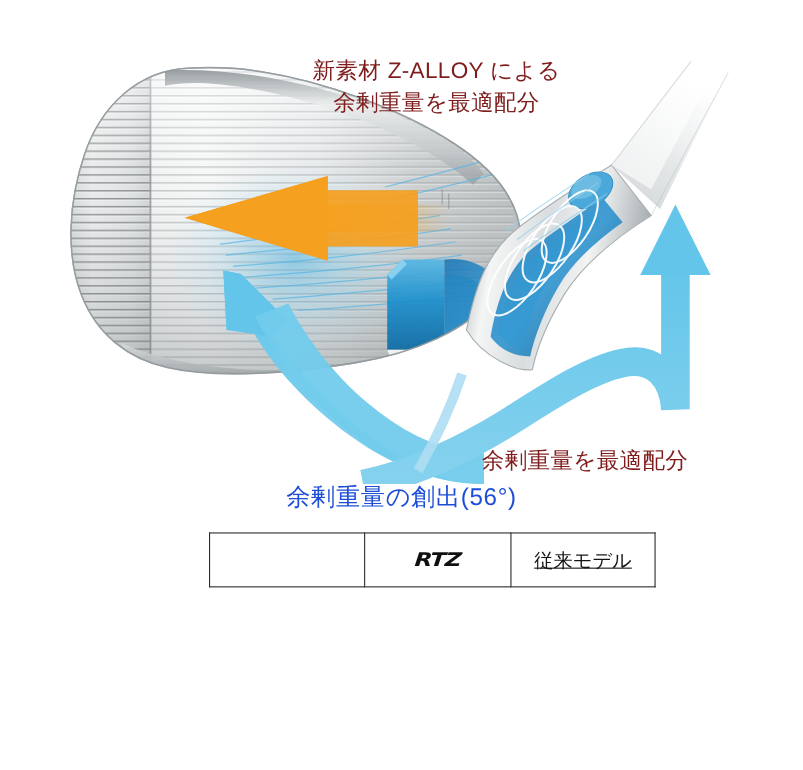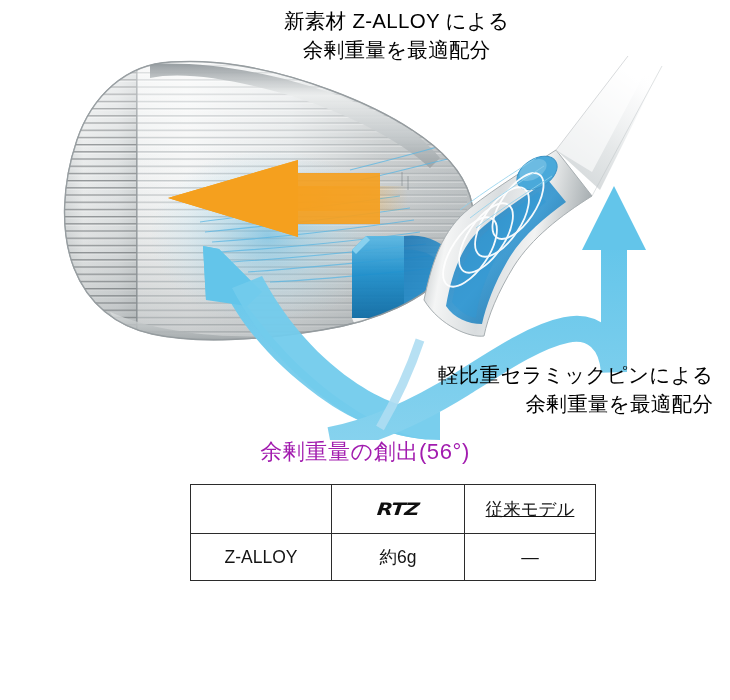--- a/index.html
+++ b/index.html
@@ -12,36 +12,37 @@
   }
   .page{position:relative;width:730px;height:700px;background:#fff;}
 
   
   .caption{
     position:absolute;
     text-align:center;
     font-size:20.5px;
     line-height:1.42;
     letter-spacing:.3px;
-    color:#000000;
+    color:#7f1d1d;
     white-space:nowrap;
     font-weight:400;
+    margin-top:44px;
   }
   .caption .l{display:block;}
   #cap-top{left:284px;top:6px;text-align:center;}
   #cap-bottom{left:438px;top:360px;text-align:left;}
   #cap-bottom .l2{display:block;text-align:right;}
 
   
   .illo{position:absolute;left:0;top:0;width:730px;height:440px;}
 
   
   .table-title{
     position:absolute;left:0;top:437px;width:730px;
-    text-align:center;font-size:22px;letter-spacing:.6px;color:#a21caf;
+    text-align:center;font-size:22px;letter-spacing:.6px;color:#1d4ed8;
   }
   .wtable{
     position:absolute;left:190px;top:484px;
     width:405px;border-collapse:collapse;
     table-layout:fixed;
   }
   .wtable td,.wtable th{
     border:1.5px solid #2b2b2b;
     text-align:center;
     font-size:17.5px;
@@ -356,44 +357,38 @@
       <path d="M420,340 C410,370 396,400 380,428" stroke="#aeddf2" stroke-width="9" fill="none" opacity=".9"></path>
     </svg>
   </div>
 
   <div class="caption" id="cap-top">
     <span class="l">新素材 Z-ALLOY による</span>
     <span class="l">余剰重量を最適配分</span>
   </div>
 
   <div class="caption" id="cap-bottom">
-    <span class="l">軽比重セラミックピンによる</span>
     <span class="l l2">余剰重量を最適配分</span>
   </div>
 
   <div class="table-title">余剰重量の創出(56°)</div>
 
   <table class="wtable">
     <colgroup>
         <col class="c1">
         <col class="c2">
         <col class="c3">
       </colgroup>
     <tbody>
       <tr class="head">
         <td class="cell-empty"></td>
         <td>
           <span class="rtz-logo">RTZ</span>
         </td>
         <td class="legacy">従来モデル</td>
       </tr>
 
-      <tr>
-        <td>Z-ALLOY</td>
-        <td>約6g</td>
-        <td class="dash">—</td>
-      </tr>
 
 
     </tbody>
   </table>
 
 </div>
 
 </body></html>

